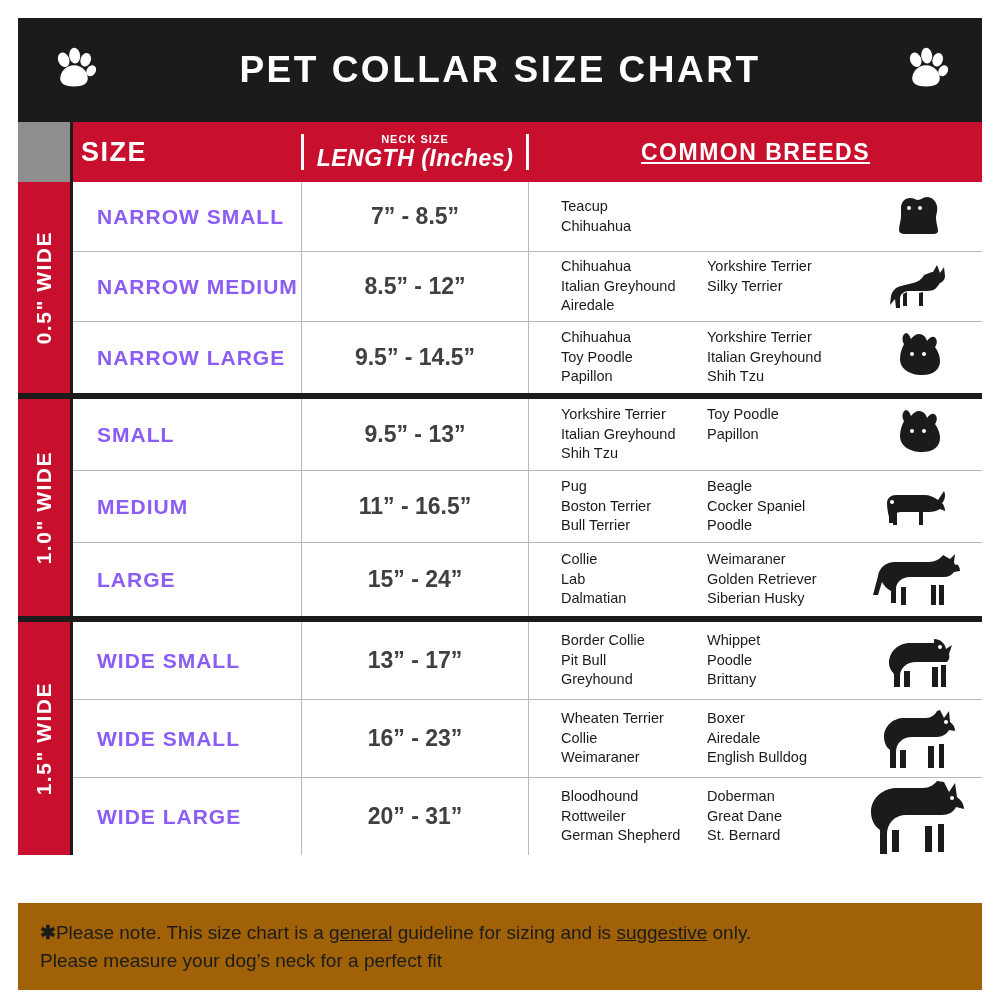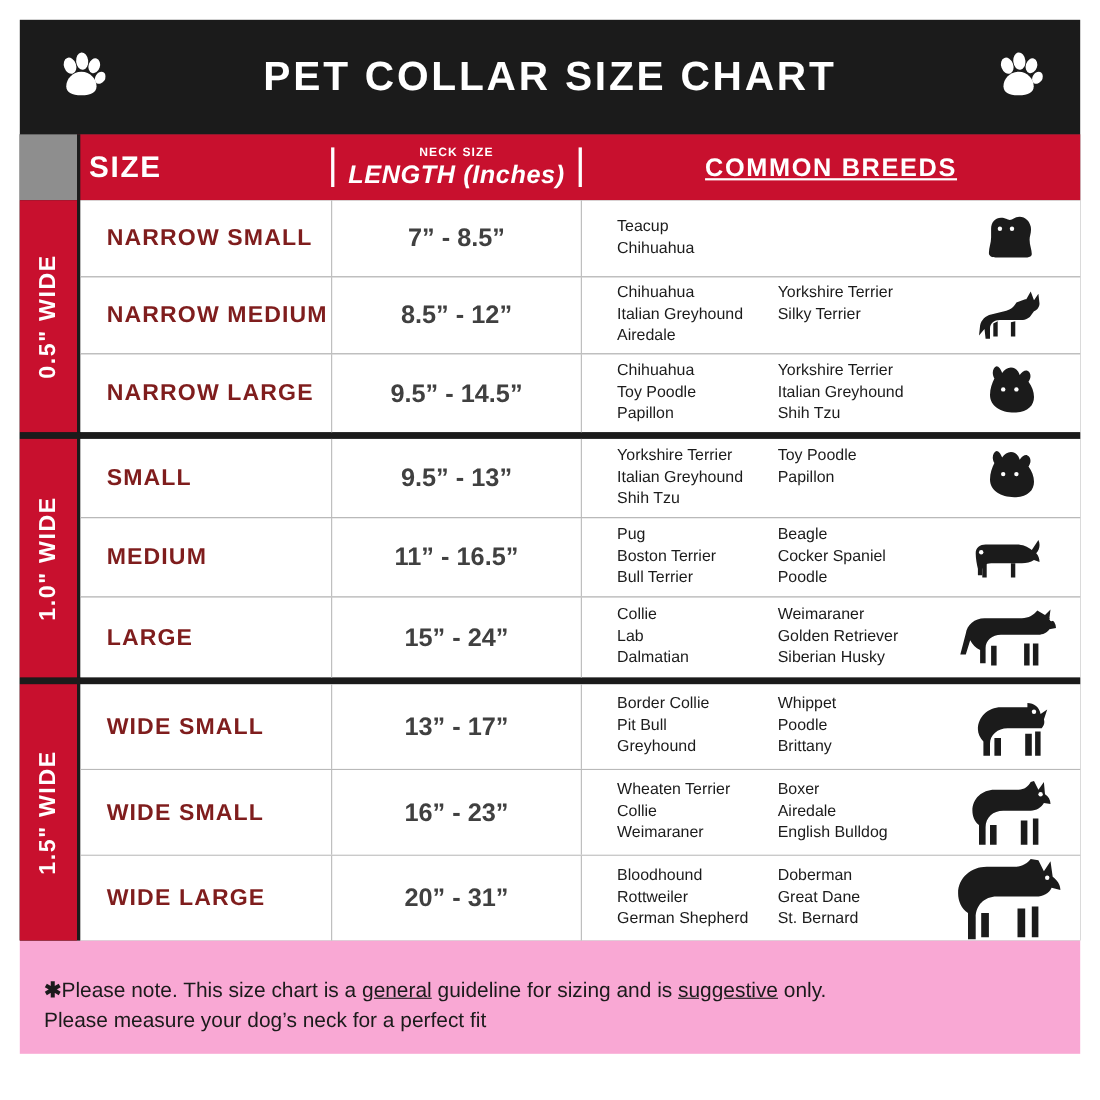--- a/index.html
+++ b/index.html
@@ -144,21 +144,21 @@
   .group .row:last-child { border-bottom: none; }
   .cell-size {
     width: 228px;
     flex: 0 0 228px;
     padding-left: 24px;
     display: flex;
     align-items: center;
     font-size: 21px;
     font-weight: bold;
     letter-spacing: 1px;
-    color: #7f1d1d;
+    color: #8b5cf6;
     box-sizing: border-box;
   }
   .cell-len {
     width: 228px;
     flex: 0 0 228px;
     display: flex;
     align-items: center;
     justify-content: center;
     font-size: 23px;
     font-weight: bold;
@@ -193,26 +193,27 @@
     display: flex;
     align-items: flex-end;
     justify-content: center;
     padding-right: 6px;
     box-sizing: border-box;
   }
   .silhouette svg { display: block; }
 
   
   .footer {
-    background: #f9a8d4;
+    background: #a16207;
     color: #1b1b1b;
-    padding: 32px 22px 16px 22px;
+    padding: 16px 22px 16px 22px;
     box-sizing: border-box;
     font-size: 19px;
     line-height: 1.45;
+    margin-top: 48px;
   }
   .footer .star { font-size: 19px; font-weight: bold; }
   .footer u { text-decoration: underline; }
 </style>
 </head>
 <body>
 
 <div class="chart">
 
   <div class="header">

